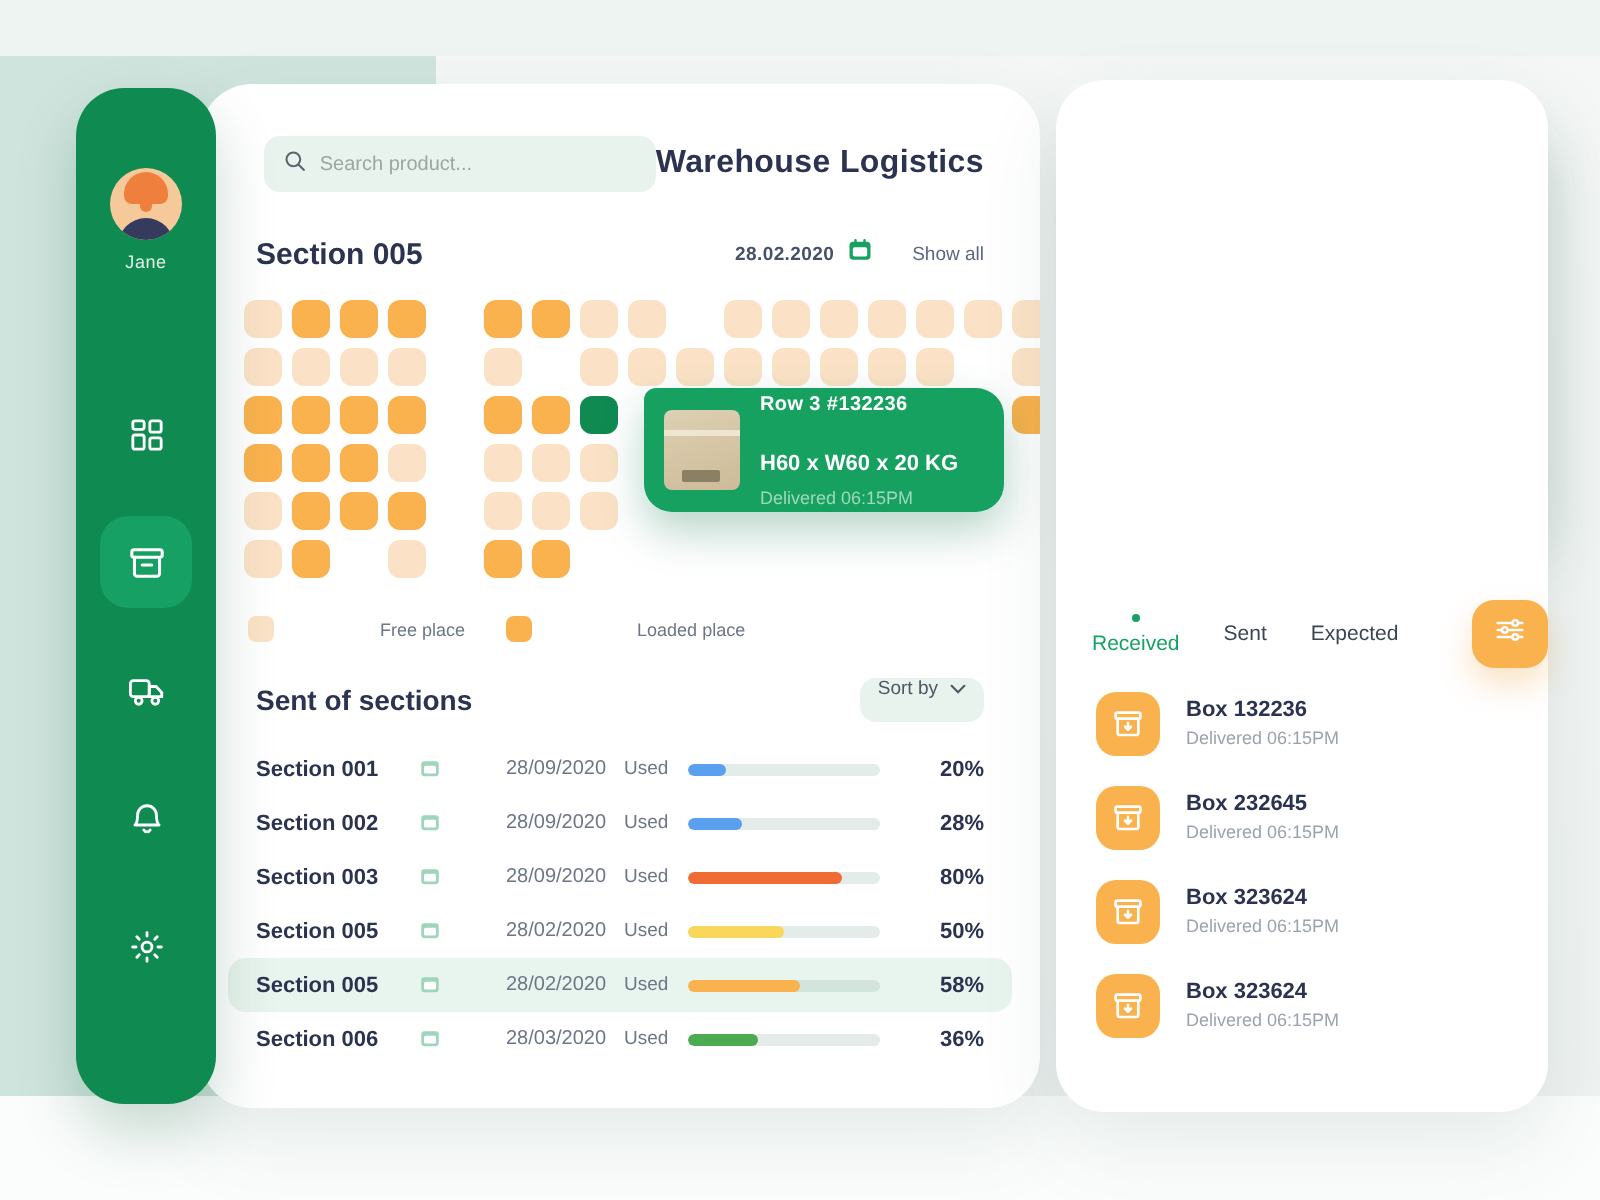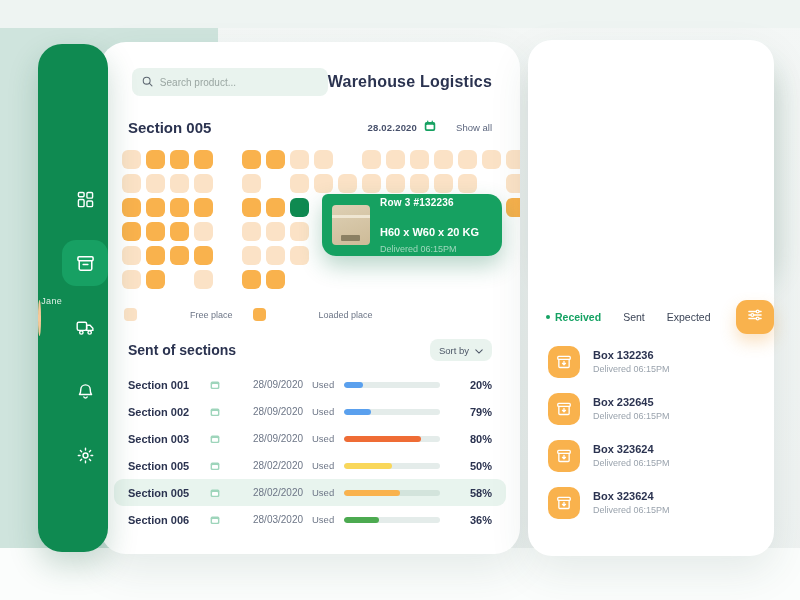--- a/index.html
+++ b/index.html
@@ -43,21 +43,21 @@
     overflow: hidden;
   }
 
   
   #sidebar {
     position: absolute; left: 38px; top: 44px;
     width: 70px; height: 508px;
     background: #0f8a51;
     border-radius: 24px;
     box-shadow: 0 14px 30px rgba(25,90,60,.22);
-    display: flex; flex-direction: row; align-items: center;
+    display: flex; flex-direction: column; align-items: center;
     z-index: 3;
   }
   #avatar {
     margin-top: 40px; width: 36px; height: 36px; border-radius: 50%;
     background: #f6c99a; position: relative; overflow: hidden;
   }
   #avatar .hair {
     position: absolute; left: 7px; top: 2px; width: 22px; height: 16px;
     background: #ef7f3c; border-radius: 11px 11px 4px 4px;
   }
@@ -140,21 +140,21 @@
   #legend { display: flex; align-items: center; gap: 10px; padding: 14px 0 0 24px; }
   .legend-item { display: flex; align-items: center; gap: 6px; }
   .legend-swatch { width: 13px; height: 13px; border-radius: 4px; }
   .legend-label { font-size: 9px; color: #6d7687; padding-left: 47px; }
 
   
   #list-head { display: flex; align-items: center; padding: 18px 28px 0 28px; }
   #list-title { font-size: 14px; font-weight: bold; color: #2b3350; }
   #sort-by {
     margin-left: auto; background:#e9f3ee; border-radius: 8px;
-    height: 22px; padding: 0 9px; display:flex; align-items:center; gap:6px;
+    height: 22px; padding: 0 9px; display:flex; align-items:flex-start; gap:6px;
     font-size: 9.5px; color:#4d5767; cursor:pointer;
   }
 
   .sec-row {
     display: flex; align-items: center; height: 27px;
     margin: 0 14px; padding: 0 14px; border-radius: 9px;
   }
   .sec-row.active { background: #e8f4ee; }
   .sec-name { font-size: 11px; font-weight: bold; color: #2b3350; width: 82px; flex:0 0 auto; }
   .sec-date-wrap { display:flex; align-items:center; gap:5px; width: 102px; flex:0 0 auto; }
@@ -200,21 +200,21 @@
   #delivery-card {
     position: absolute; left: 528px; top: 40px;
     width: 246px; height: 516px;
     background: #ffffff; border-radius: 24px;
     box-shadow: 0 16px 40px rgba(40,80,65,.10);
     z-index: 1;
   }
 
   #tabs { position:absolute; left: 546px; top: 300px; width: 228px; display:flex; align-items:center; z-index:3; }
   .tab { font-size: 10.5px; color:#3c4557; margin-right: 22px; cursor:pointer; display:flex; align-items:center; gap:5px; }
-  .tab.active { color:#15a263; font-weight:bold; }
+  .tab.active { color:#15a263; font-weight:normal;flex-direction:column; }
   .tab-dot { width:4px; height:4px; border-radius:50%; background:#15a263; }
   #filter-btn {
     margin-left:auto; width: 38px; height: 34px; border-radius: 11px;
     background:#f9b24d; display:flex; align-items:center; justify-content:center;
     box-shadow: 0 8px 16px rgba(240,160,60,.30); cursor:pointer;
   }
 
   #box-list { position:absolute; left: 548px; top: 338px; width: 226px; z-index:3; }
   .box-row { display:flex; align-items:center; gap:13px; height: 47px; }
   .box-icon {
@@ -435,21 +435,21 @@
           <span><svg width="10" height="10" viewBox="0 0 16 16">
               <rect x="1" y="2.5" width="14" height="12" rx="2.5" fill="#9ed5bb"></rect>
               <rect x="3.2" y="6.2" width="9.6" height="6.2" rx="1.2" fill="#ffffff"></rect>
             </svg></span>
           <span class="sec-date">28/09/2020</span>
         </div>
         <div class="sec-used">Used</div>
         <div class="sec-bar">
           <i style="width: 28%; background: rgb(90, 160, 238);"></i>
         </div>
-        <div class="sec-pct">79%</div>
+        <div class="sec-pct">28%</div>
       </div>
       <div class="sec-row">
         <div class="sec-name">Section 003</div>
         <div class="sec-date-wrap">
           <span><svg width="10" height="10" viewBox="0 0 16 16">
               <rect x="1" y="2.5" width="14" height="12" rx="2.5" fill="#9ed5bb"></rect>
               <rect x="3.2" y="6.2" width="9.6" height="6.2" rx="1.2" fill="#ffffff"></rect>
             </svg></span>
           <span class="sec-date">28/09/2020</span>
         </div>

